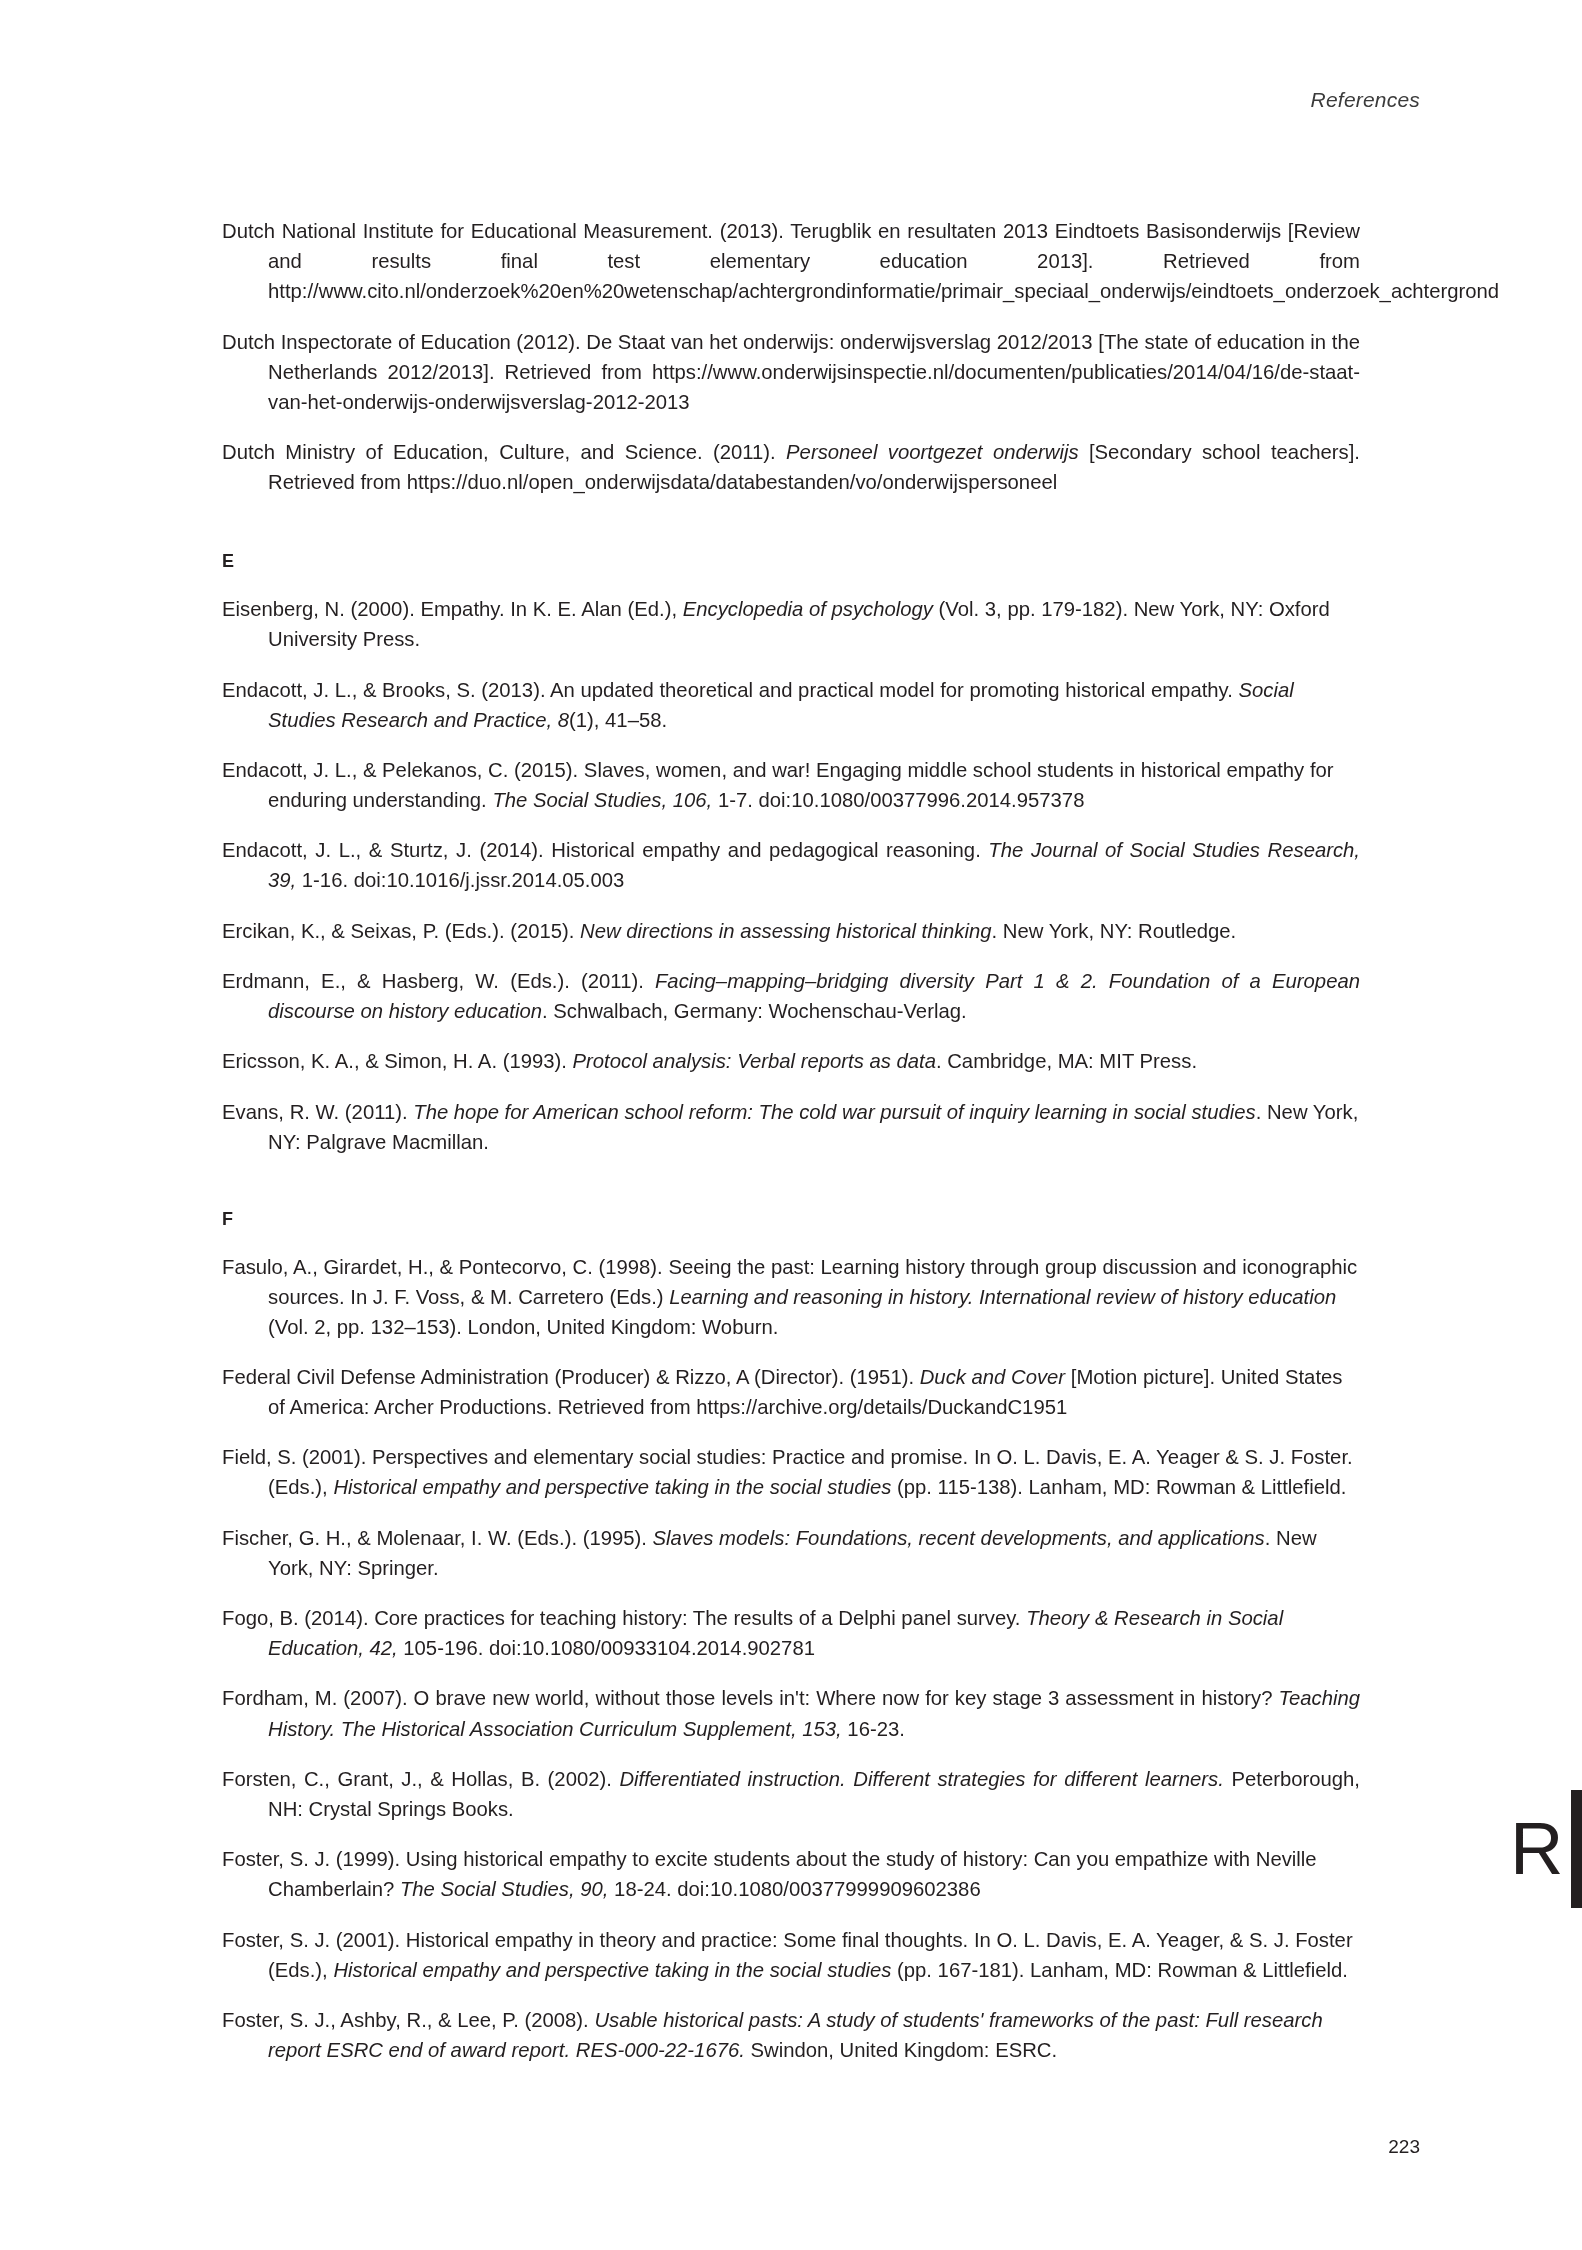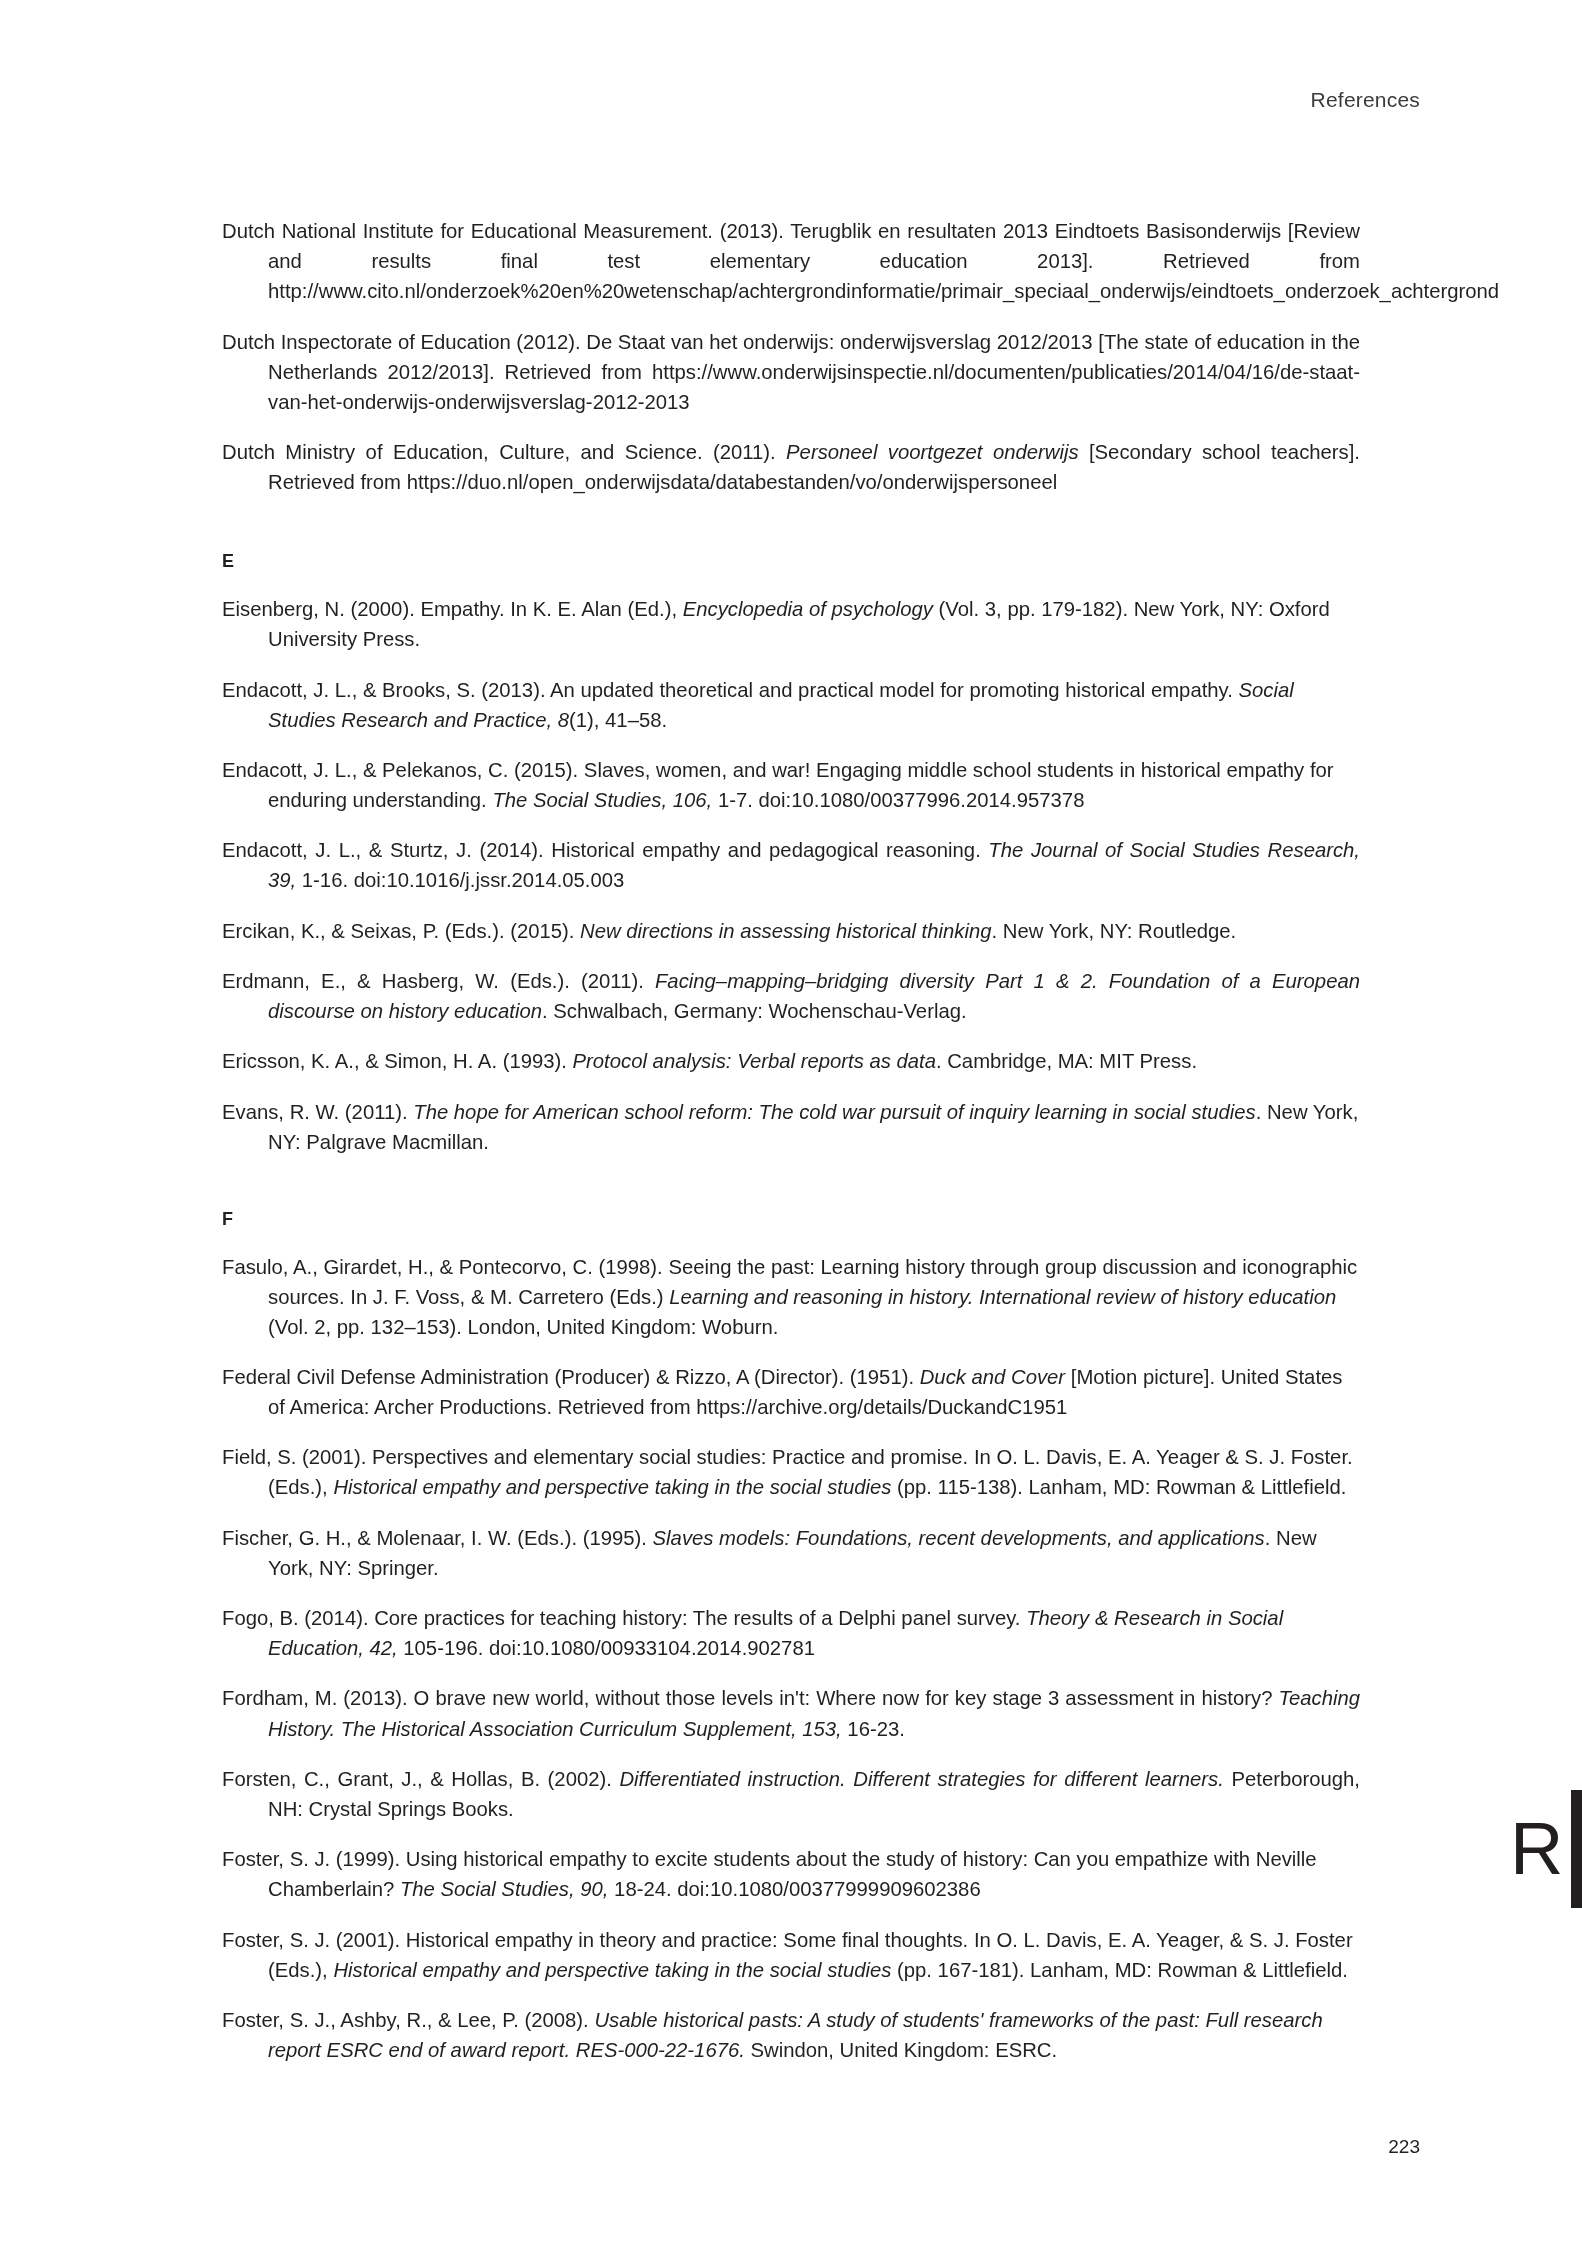--- a/index.html
+++ b/index.html
@@ -19,20 +19,21 @@
     position: absolute;
     inset: 0;
   }
   .header {
     position: absolute;
     top: 88px;
     right: 162px;
     font-size: 21px;
     color: #3b3b3b;
     letter-spacing: 0.2px;
+    font-style: italic;
   }
   .content {
     position: absolute;
     left: 222px;
     top: 196px;
     width: 1138px;
   }
   .ref {
     font-size: 20.3px;
     line-height: 1.48;
@@ -107,21 +108,21 @@
       <p class="ref"><span>Ercikan, K., &amp; Seixas, P. (Eds.). (2015). </span><i>New directions in assessing historical thinking</i><span>. New York, NY: Routledge.</span></p>
       <p class="ref just"><span>Erdmann, E., &amp; Hasberg, W. (Eds.). (2011). </span><i>Facing–mapping–bridging diversity Part 1 &amp; 2. Foundation of a European discourse on history education</i><span>. Schwalbach, Germany: Wochenschau-Verlag.</span></p>
       <p class="ref"><span>Ericsson, K. A., &amp; Simon, H. A. (1993). </span><i>Protocol analysis: Verbal reports as data</i><span>. Cambridge, MA: MIT Press.</span></p>
       <p class="ref"><span>Evans, R. W. (2011). </span><i>The hope for American school reform: The cold war pursuit of inquiry learning in social studies</i><span>. New York, NY: Palgrave Macmillan.</span></p>
       <div class="letter">F</div>
       <p class="ref"><span>Fasulo, A., Girardet, H., &amp; Pontecorvo, C. (1998). Seeing the past: Learning history through group discussion and iconographic sources. In J. F. Voss, &amp; M. Carretero (Eds.) </span><i>Learning and reasoning in history. International review of history education</i><span> (Vol. 2, pp. 132–153). London, United Kingdom: Woburn.</span></p>
       <p class="ref"><span>Federal Civil Defense Administration (Producer) &amp; Rizzo, A (Director). (1951). </span><i>Duck and Cover</i><span> [Motion picture]. United States of America: Archer Productions. Retrieved from https://archive.org/details/DuckandC1951</span></p>
       <p class="ref"><span>Field, S. (2001). Perspectives and elementary social studies: Practice and promise. In O. L. Davis, E. A. Yeager &amp; S. J. Foster. (Eds.), </span><i>Historical empathy and perspective taking in the social studies</i><span> (pp. 115-138). Lanham, MD: Rowman &amp; Littlefield.</span></p>
       <p class="ref"><span>Fischer, G. H., &amp; Molenaar, I. W. (Eds.). (1995). </span><i>Slaves models: Foundations, recent developments, and applications</i><span>. New York, NY: Springer.</span></p>
       <p class="ref"><span>Fogo, B. (2014). Core practices for teaching history: The results of a Delphi panel survey. </span><i>Theory &amp; Research in Social Education, 42,</i><span> 105-196. doi:10.1080/00933104.2014.902781</span></p>
-      <p class="ref just"><span>Fordham, M. (2013). O brave new world, without those levels in't: Where now for key stage 3 assessment in history? </span><i>Teaching History. The Historical Association Curriculum Supplement, 153,</i><span> 16-23.</span></p>
+      <p class="ref just"><span>Fordham, M. (2007). O brave new world, without those levels in't: Where now for key stage 3 assessment in history? </span><i>Teaching History. The Historical Association Curriculum Supplement, 153,</i><span> 16-23.</span></p>
       <p class="ref just"><span>Forsten, C., Grant, J., &amp; Hollas, B. (2002). </span><i>Differentiated instruction. Different strategies for different learners.</i><span> Peterborough, NH: Crystal Springs Books.</span></p>
       <p class="ref"><span>Foster, S. J. (1999). Using historical empathy to excite students about the study of history: Can you empathize with Neville Chamberlain? </span><i>The Social Studies, 90,</i><span> 18-24. doi:10.1080/00377999909602386</span></p>
       <p class="ref"><span>Foster, S. J. (2001). Historical empathy in theory and practice: Some final thoughts. In O. L. Davis, E. A. Yeager, &amp; S. J. Foster (Eds.), </span><i>Historical empathy and perspective taking in the social studies</i><span> (pp. 167-181). Lanham, MD: Rowman &amp; Littlefield.</span></p>
       <p class="ref"><span>Foster, S. J., Ashby, R., &amp; Lee, P. (2008). </span><i>Usable historical pasts: A study of students' frameworks of the past: Full research report ESRC end of award report. RES-000-22-1676.</i><span> Swindon, United Kingdom: ESRC.</span></p>
     </div>
 
   <div class="tab-marker">
     <div class="tab-letter">R</div>
     <div class="tab-bar"></div>
   </div>

